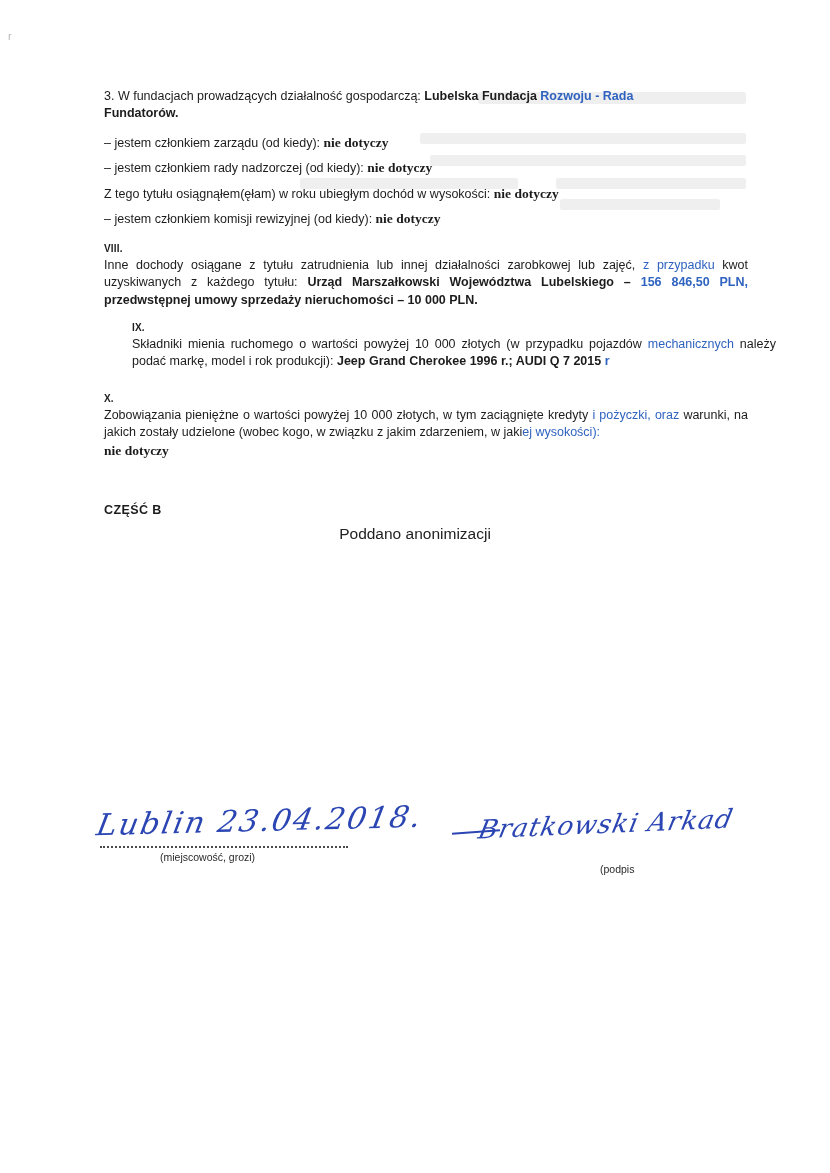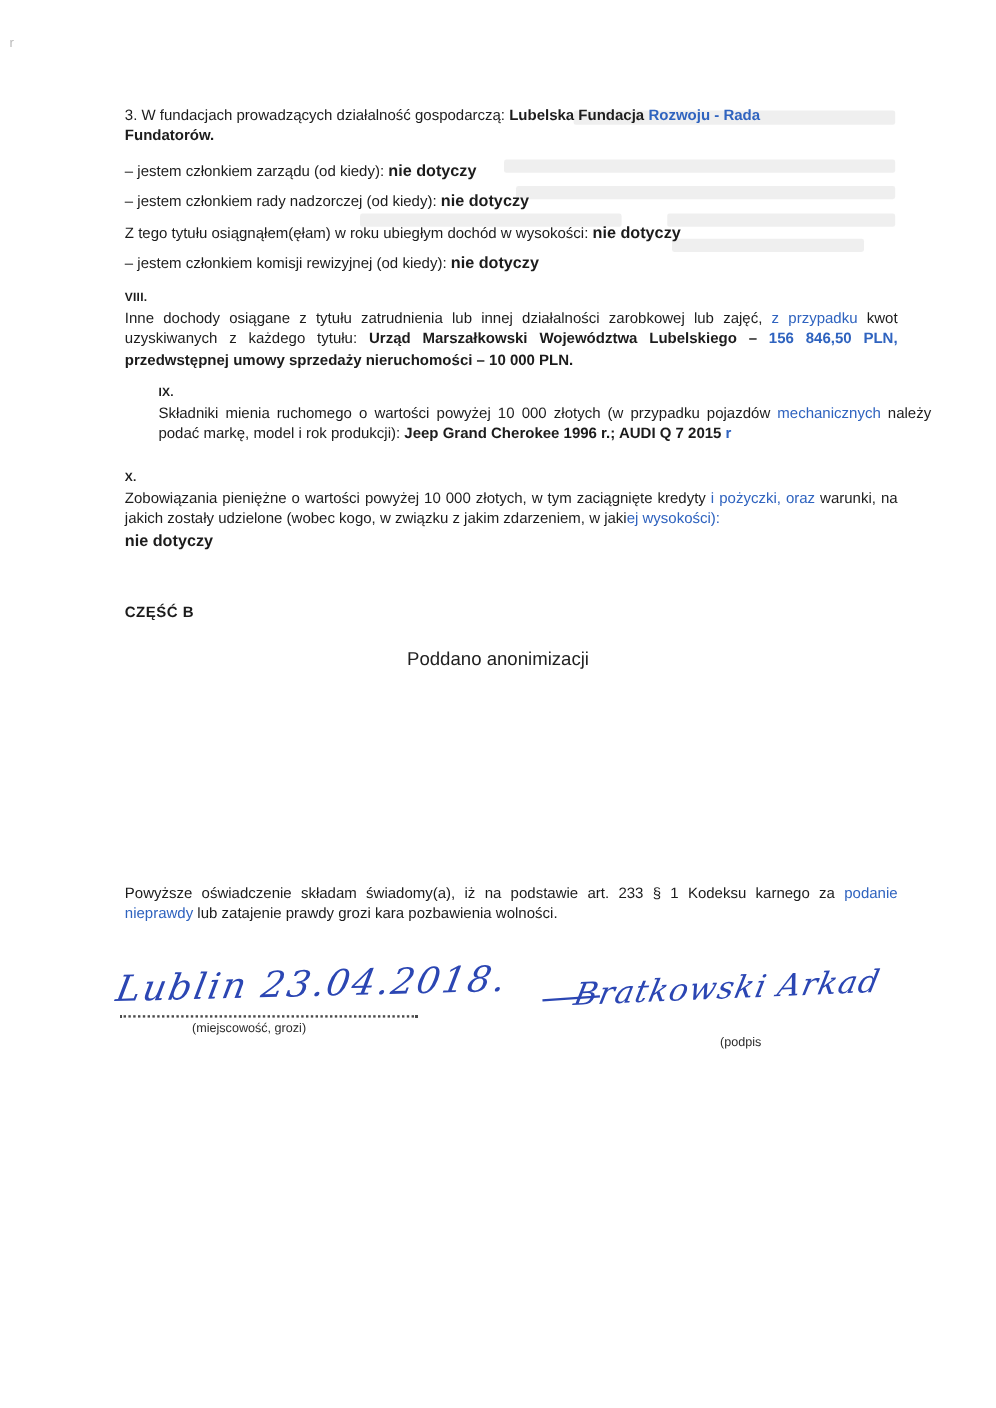--- a/index.html
+++ b/index.html
@@ -13,30 +13,29 @@
   }
   .block{position:absolute;left:104px;width:644px;}
   p{margin:0;}
   .para{
     font-size:12.5px;
     line-height:1.38;
     text-align:justify;
   }
   .hdr{font-size:10px;font-weight:bold;margin-bottom:3px;letter-spacing:.2px;}
   b,strong,.bold{font-weight:bold;}
-  .ans{font-weight:bold;font-size:13.5px;}
+  .ans{font-weight:bold;font-size:13.5px;font-family:Liberation Serif, serif;}
   .blue{color:#2f63bf;}
   .dash-item{font-size:12.5px;margin-bottom:6px;line-height:1.45;}
   .partb{font-weight:bold;font-size:12.5px;letter-spacing:.4px;}
   .anon{
     position:absolute;left:0;width:830px;
     text-align:center;
     font-size:15.5px;
     color:#222;
-    margin-top:16px;
   }
   
   .streak{
     position:absolute;
     background:#9a9a9a;
     opacity:.16;
     border-radius:2px;
   }
   .corner-mark{
     position:absolute;left:8px;top:30px;
@@ -130,25 +129,20 @@
     <p class="para">
       <span>Zobowiązania pieniężne o wartości powyżej 10 000 złotych, w tym zaciągnięte kredyty </span><span class="blue">i pożyczki, oraz</span><span> warunki, na jakich zostały udzielone (wobec kogo, w związku z jakim zdarzeniem, w jaki</span><span class="blue">ej wysokości):</span>
     </p>
     <p class="para"><span class="ans">nie dotyczy</span></p>
   </div>
 
   <div class="block partb" style="top:503px;">CZĘŚĆ B</div>
 
   <div class="anon" style="top:525px;">Poddano anonimizacji</div>
 
-  <div class="block" style="top:736px;">
-    <p class="para">
-      <span>Powyższe oświadczenie składam świadomy(a), iż na podstawie art. 233 § 1 Kodeksu karnego za </span><span class="blue">podanie nieprawdy</span><span> lub zatajenie prawdy grozi kara pozbawienia wolności.</span>
-    </p>
-  </div>
 
   <div class="sig-area">
     <div class="dotline"></div>
     <div class="hand hand-place">Lublin 23.04.2018.</div>
     <div class="lbl lbl-place">(miejscowość, grozi)</div>
     <div class="sig-stroke"></div>
     <div class="hand hand-sig">Bratkowski Arkad</div>
     <div class="lbl lbl-sig">(podpis</div>
   </div>
 

